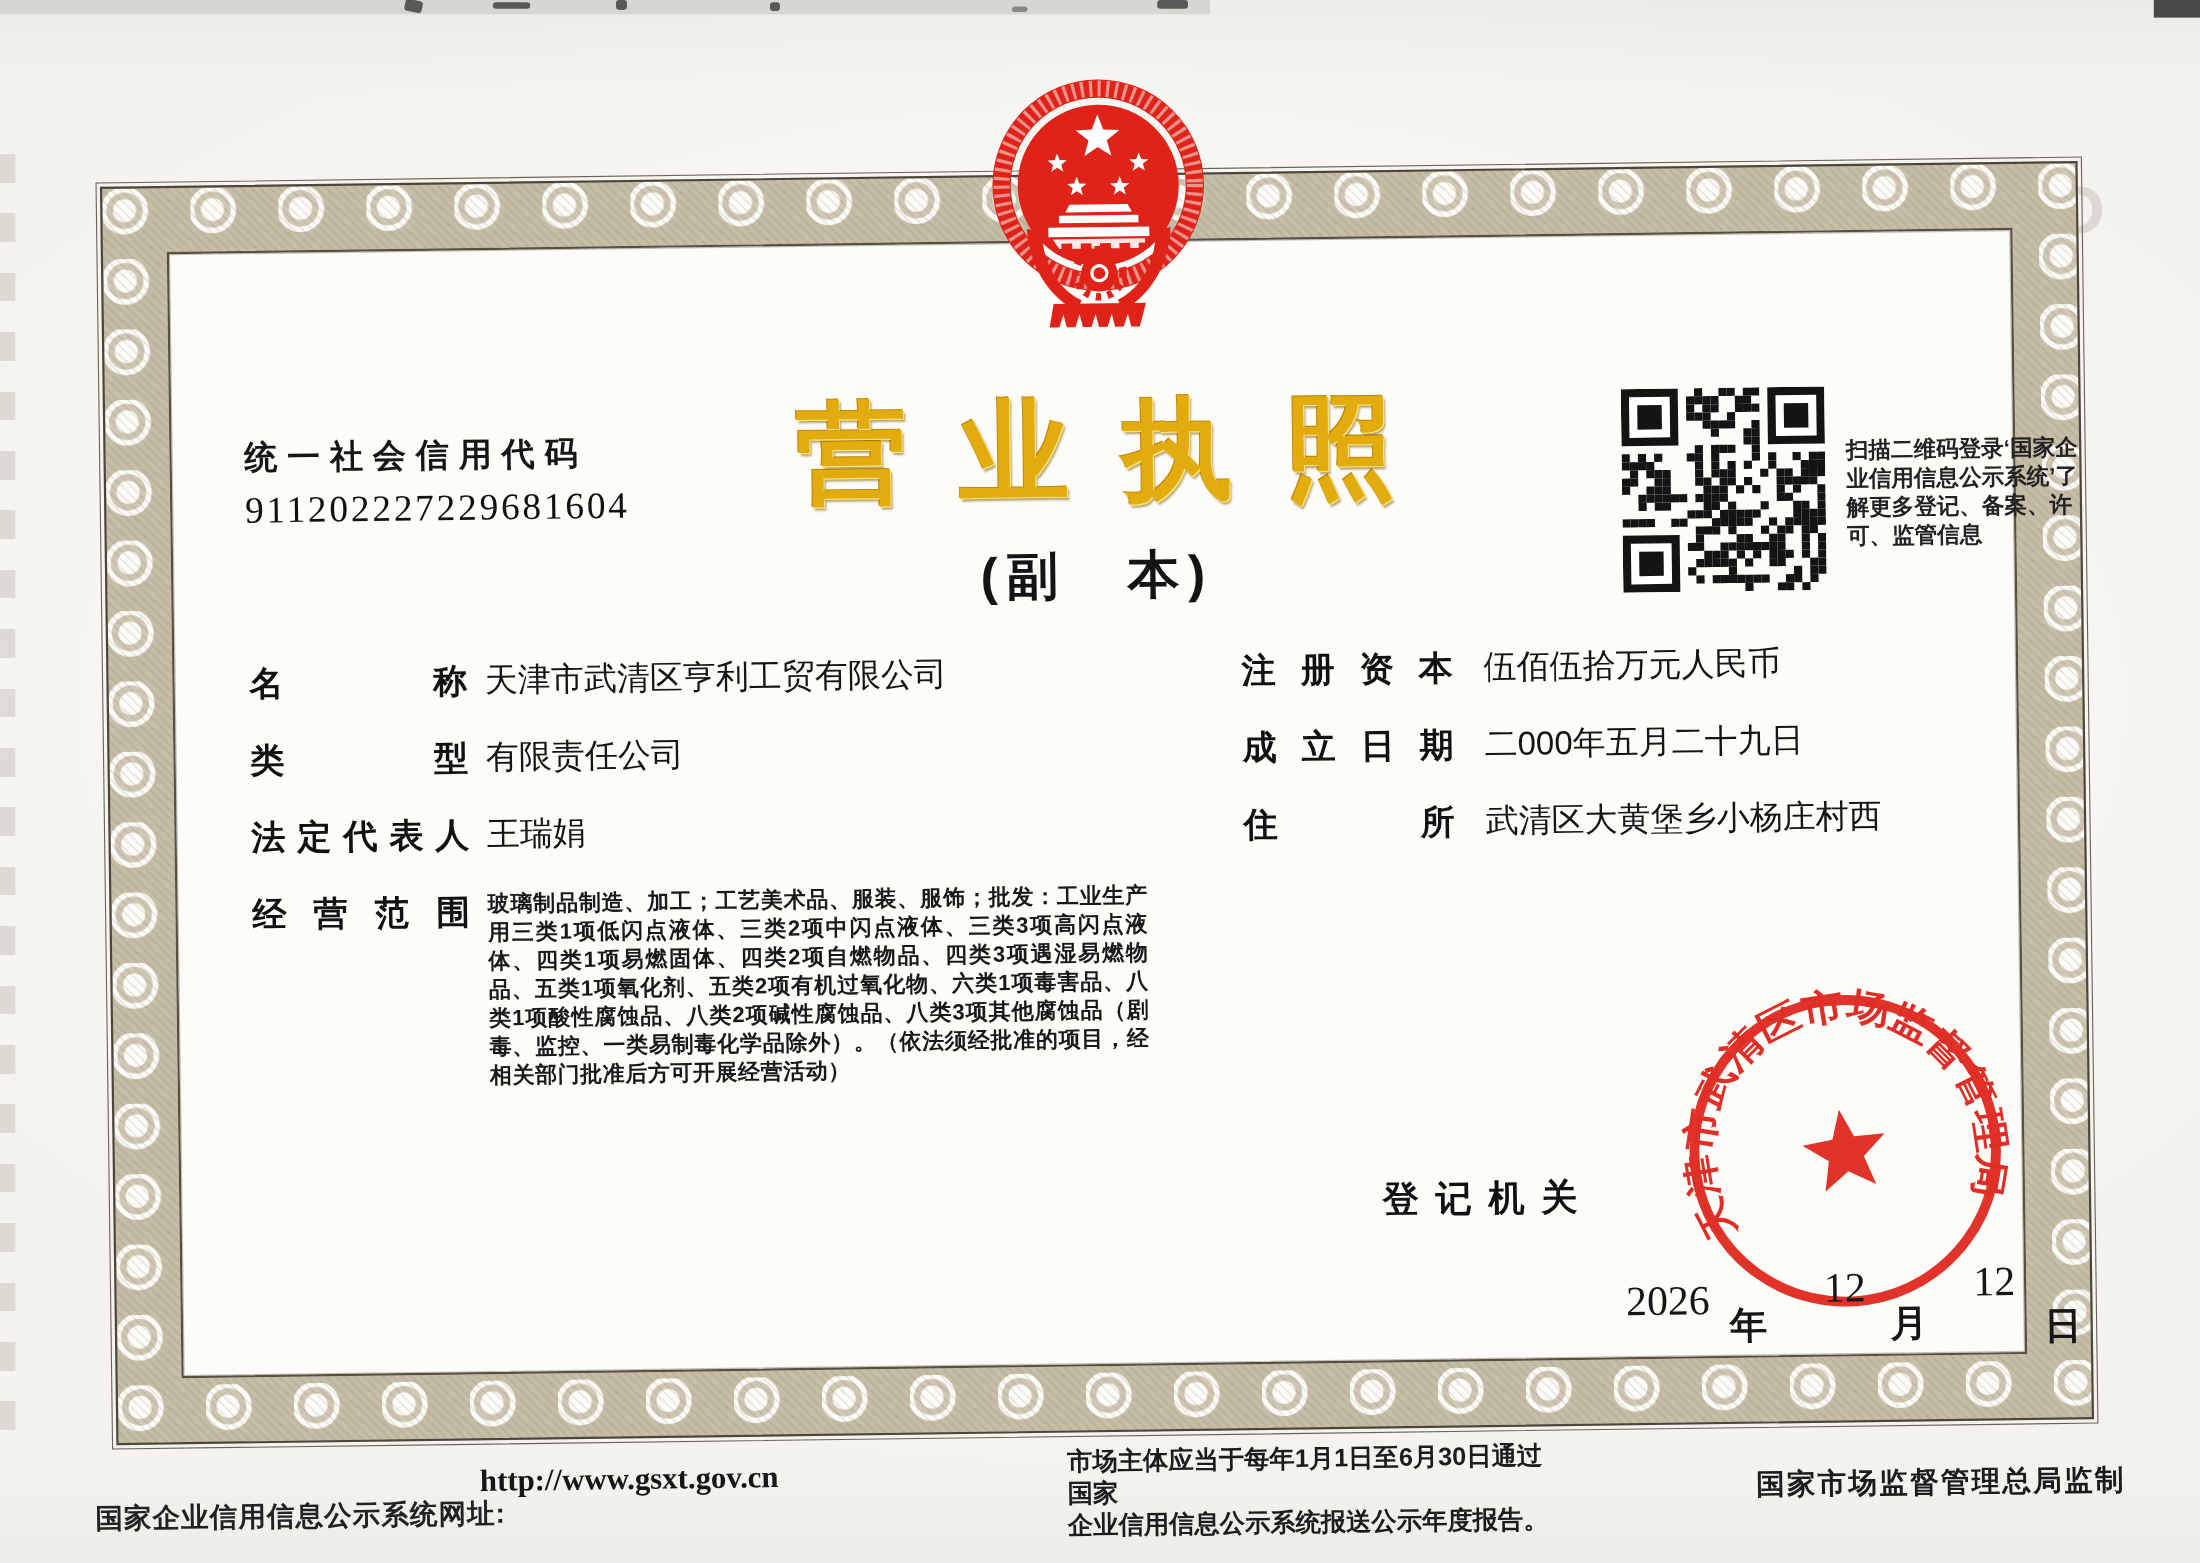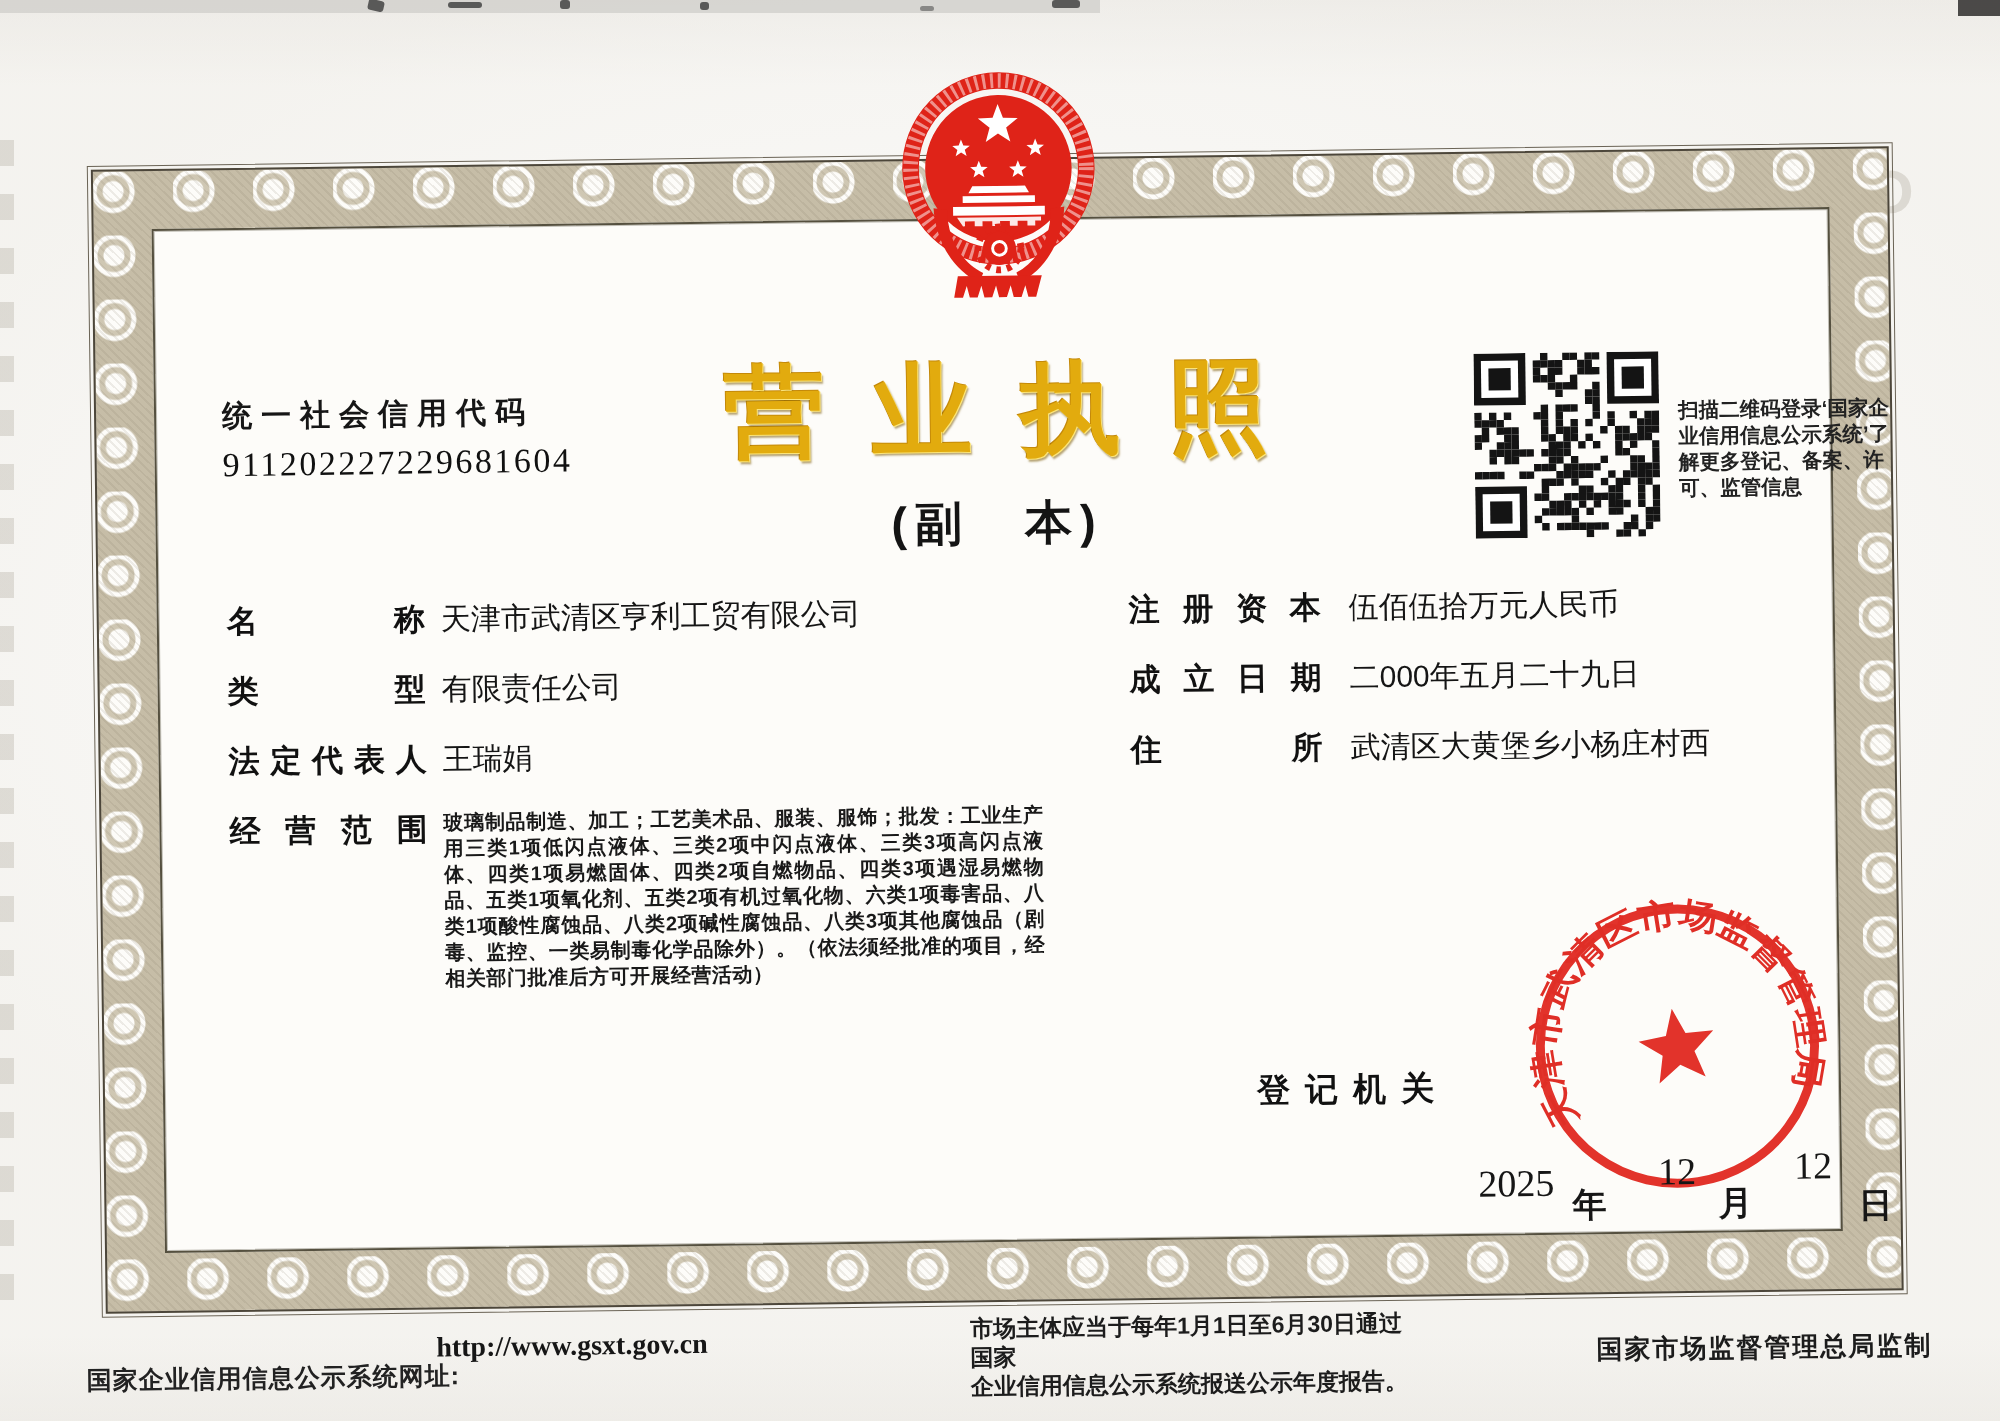--- a/index.html
+++ b/index.html
@@ -423,21 +423,21 @@
       <circle cx="150" cy="150" r="138" fill="none" stroke="#e0241c" stroke-width="9"></circle>
       <defs>
         <path id="sealArc" d="M 42,208 A 122 122 0 1 1 258,208" fill="none"></path>
       </defs>
       <text font-size="34" font-weight="700" fill="#dd1f17" font-family="Liberation Sans, sans-serif">
         <textPath href="#sealArc" startOffset="0" textLength="500" lengthAdjust="spacingAndGlyphs">天津市武清区市场监督管理局</textPath>
       </text>
       <path fill="#e0241c" d="M150 112 L160 138.2 L188 139.6 L166.2 157.3 L173.5 184.4 L150 169 L126.5 184.4 L133.8 157.3 L112 139.6 L140 138.2 Z"></path>
     </svg>
 
-    <div class="date-part d-num" style="left:1472px;top:1168px;">2025</div>
+    <div class="date-part d-num" style="left:1472px;top:1168px;">2026</div>
     <div class="date-part d-unit" style="left:1566px;top:1190px;">年</div>
     <div class="date-part d-num" style="left:1652px;top:1158px;">12</div>
     <div class="date-part d-unit" style="left:1712px;top:1190px;">月</div>
     <div class="date-part d-num" style="left:1788px;top:1154px;">12</div>
     <div class="date-part d-unit" style="left:1852px;top:1194px;">日</div>
 
     <div class="foot-site-label">国家企业信用信息公示系统网址:</div>
     <div class="foot-site-url">http://www.gsxt.gov.cn</div>
     <div class="foot-notice">
       <div>市场主体应当于每年1月1日至6月30日通过国家</div>

